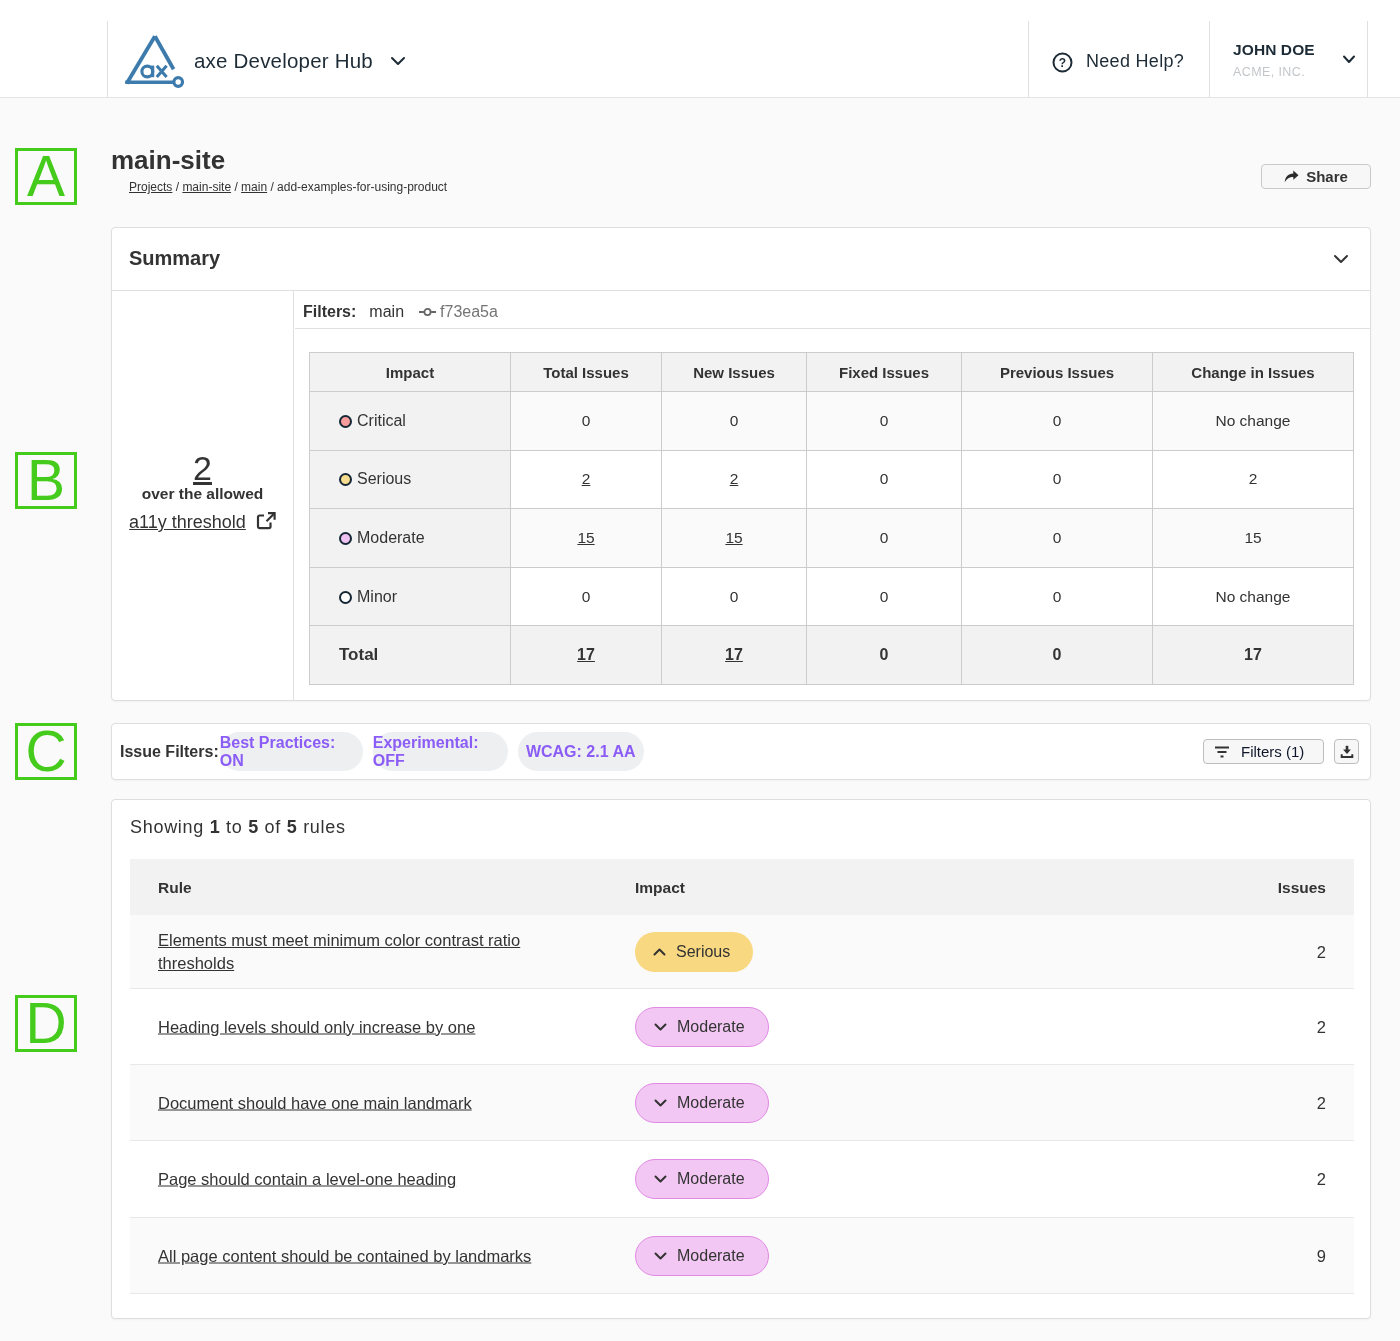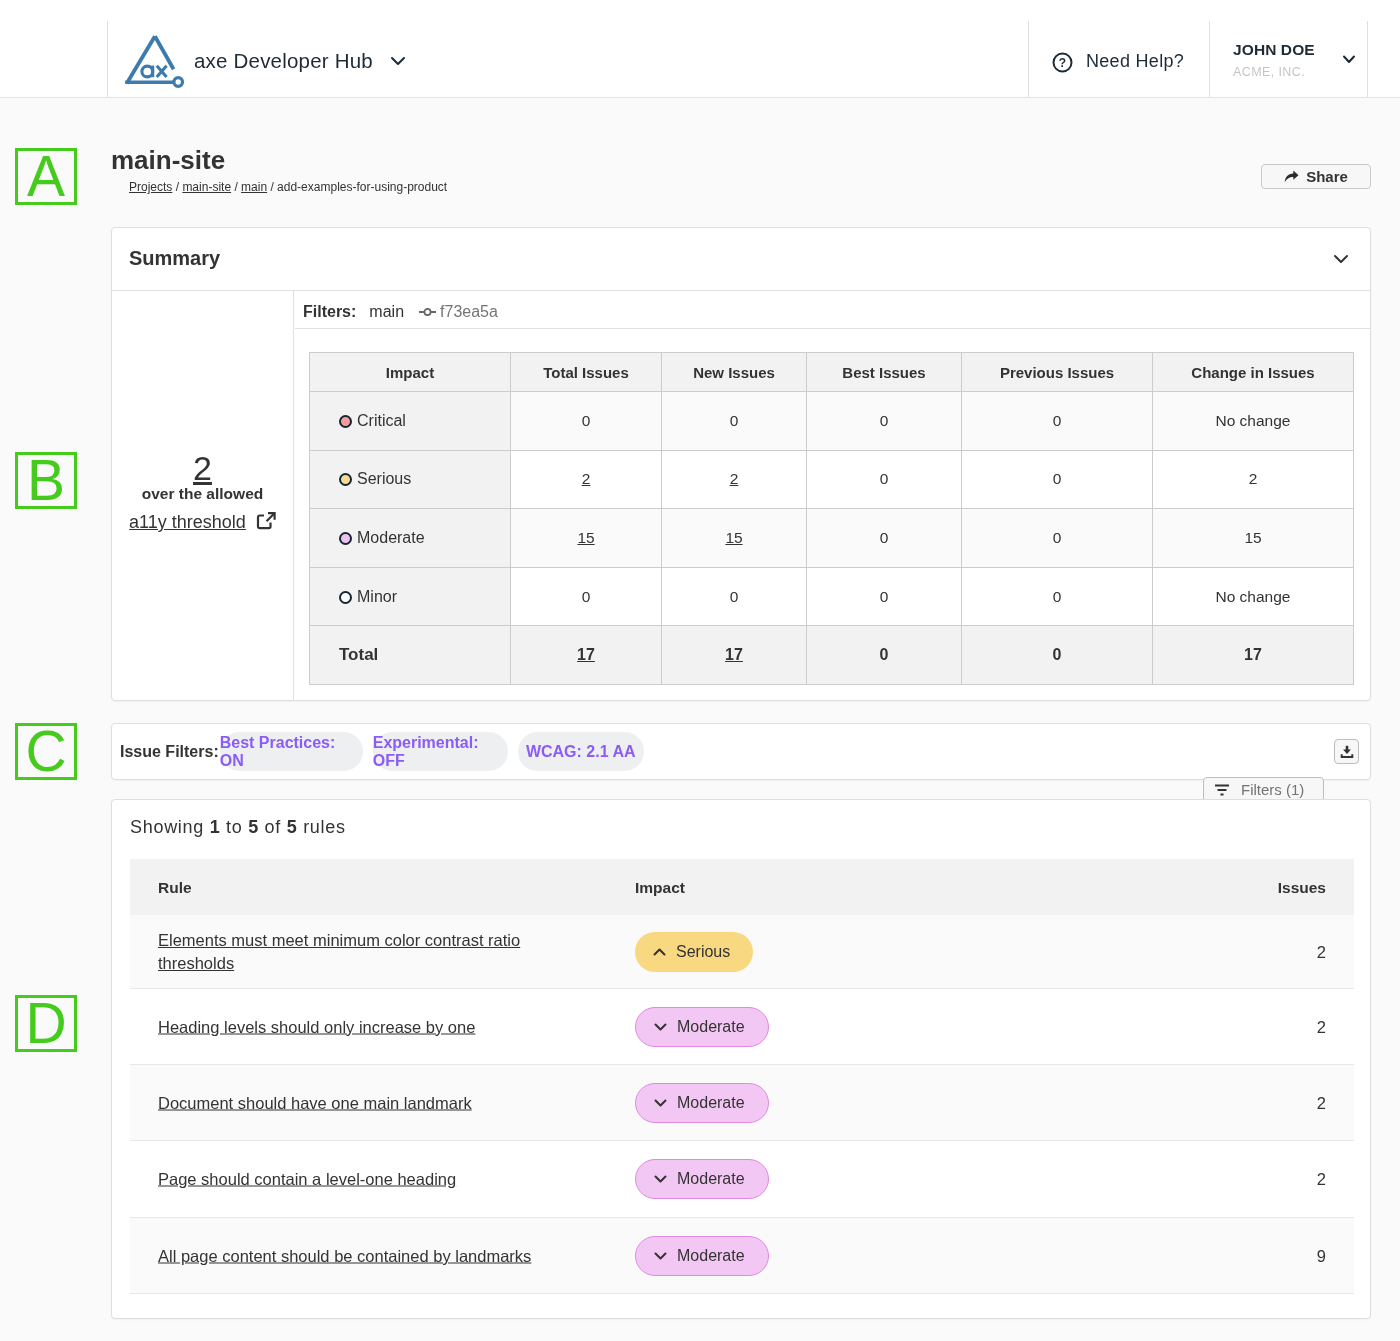--- a/index.html
+++ b/index.html
@@ -45,21 +45,21 @@
   #sumtbl tr.even td:not(.lbl) { background:#fff; }
   #sumtbl tr.total td { background:#f2f2f2; font-weight:bold; font-size:16px; }
   #sumtbl tr.total td.lbl { font-size:17px; }
   #sumtbl a { color:#333; }
   .dot { display:inline-block; width:13px; height:13px; border-radius:50%; border:2.5px solid #152634; margin-right:5px; vertical-align:-2px; }
 
   
   #filtercard { top:723px; height:57px; }
   #filtercard .row { position:absolute; left:8px; top:0; height:55px; display:flex; align-items:center; }
   .pill { height:39px; border-radius:20px; background:#edeff1; display:flex; align-items:center; justify-content:center; font-size:16px; font-weight:bold; color:#8b5cf6; margin-right:10px; }
-  #filtersbtn { position:absolute; left:1091px; top:15px; width:121px; height:25px; background:#f7f7f7; border:1px solid #bdbdbd; border-radius:4px; display:flex; align-items:center; justify-content:flex-start; padding-left:10px; gap:11px; font-size:15px; color:#737373;margin-top:38px; }
+  #filtersbtn { position:absolute; left:1091px; top:15px; width:121px; height:25px; background:#f7f7f7; border:1px solid #bdbdbd; border-radius:4px; display:flex; align-items:center; justify-content:flex-start; padding-left:10px; gap:11px; font-size:15px; color:#0f172a; }
   #dlbtn { position:absolute; left:1222px; top:15px; width:25px; height:25px; background:#f7f7f7; border:1px solid #bdbdbd; border-radius:4px; display:flex; align-items:center; justify-content:center; }
 
   
   #rulescard { top:799px; height:520px; }
   #showing5 { position:absolute; left:18px; top:17px; font-size:18px; letter-spacing:0.7px; color:#333; }
   #rhead { position:absolute; left:18px; top:59px; width:1224px; height:56px; background:#f2f2f2; font-size:15.5px; font-weight:bold; }
   #rhead .c1 { position:absolute; left:28px; top:20px; }
   #rhead .c2 { position:absolute; left:505px; top:20px; }
   #rhead .c3 { position:absolute; right:28px; top:20px; }
   .rrow { position:absolute; left:18px; width:1224px; height:76px; border-bottom:1px solid #e8e8e8; }
@@ -147,21 +147,21 @@
       </svg>
       <span style="margin-left:4px; color:#757575;">f73ea5a</span>
     </div>
   </div>
   <table id="sumtbl">
     <tbody>
         <tr>
       <th style="width:201px;">Impact</th>
       <th style="width:151px;">Total Issues</th>
       <th style="width:145px;">New Issues</th>
-      <th style="width:155px;">Best Issues</th>
+      <th style="width:155px;">Fixed Issues</th>
       <th style="width:191px;">Previous Issues</th>
       <th style="width:201px;">Change in Issues</th>
     </tr>
     <tr class="odd">
       <td class="lbl"><span class="dot" style="background:#f99c9c;"></span>Critical</td>
       <td>0</td>
           <td>0</td>
           <td>0</td>
           <td>0</td>
           <td>No change</td>

